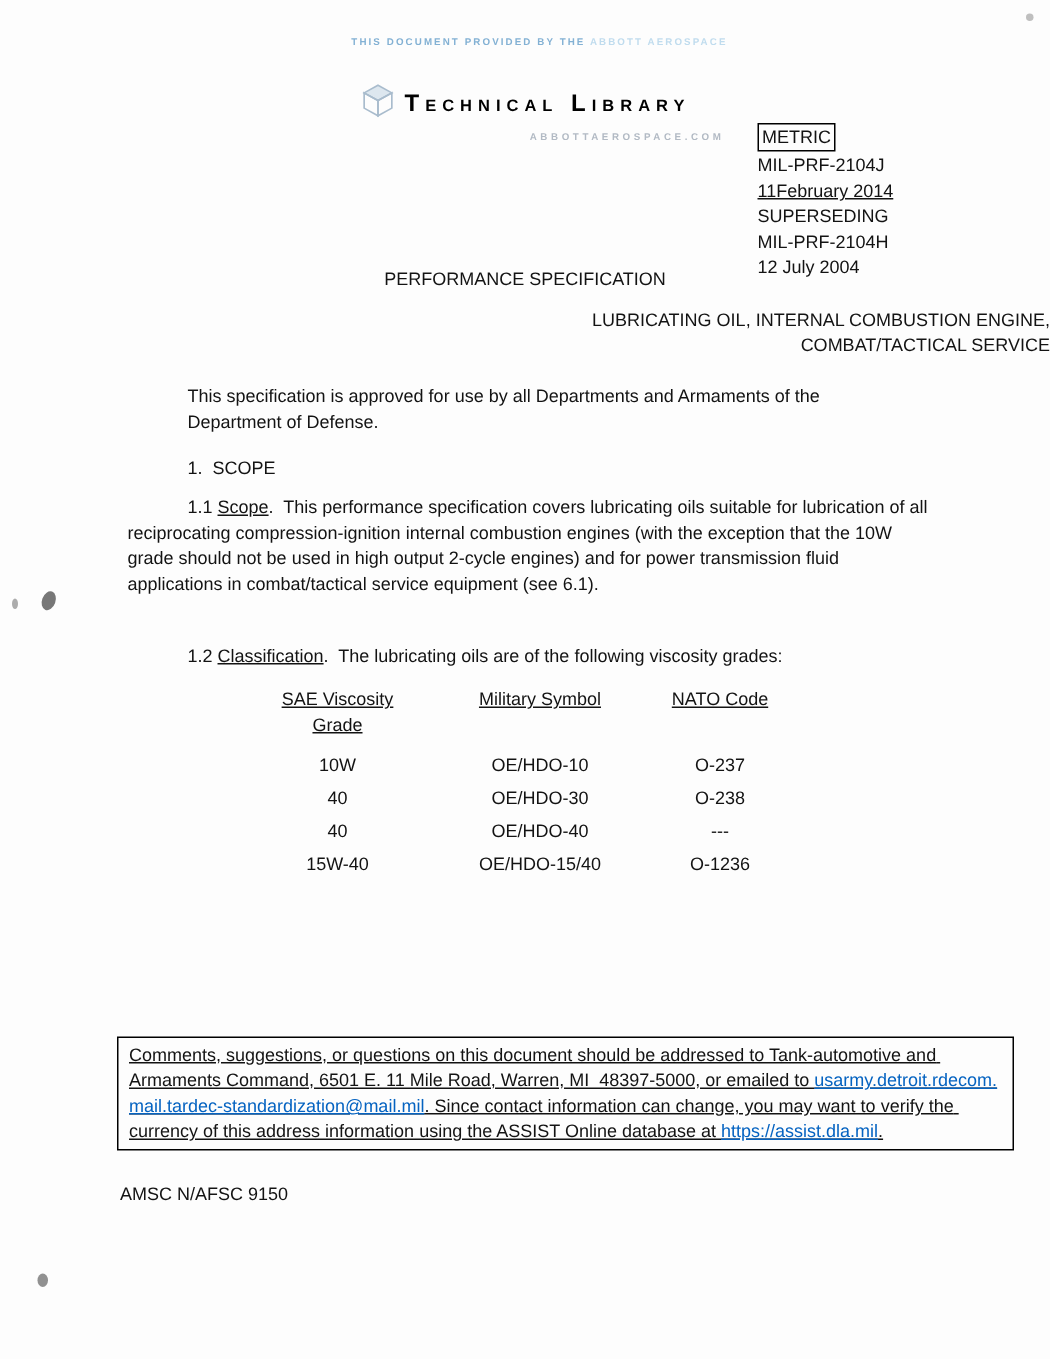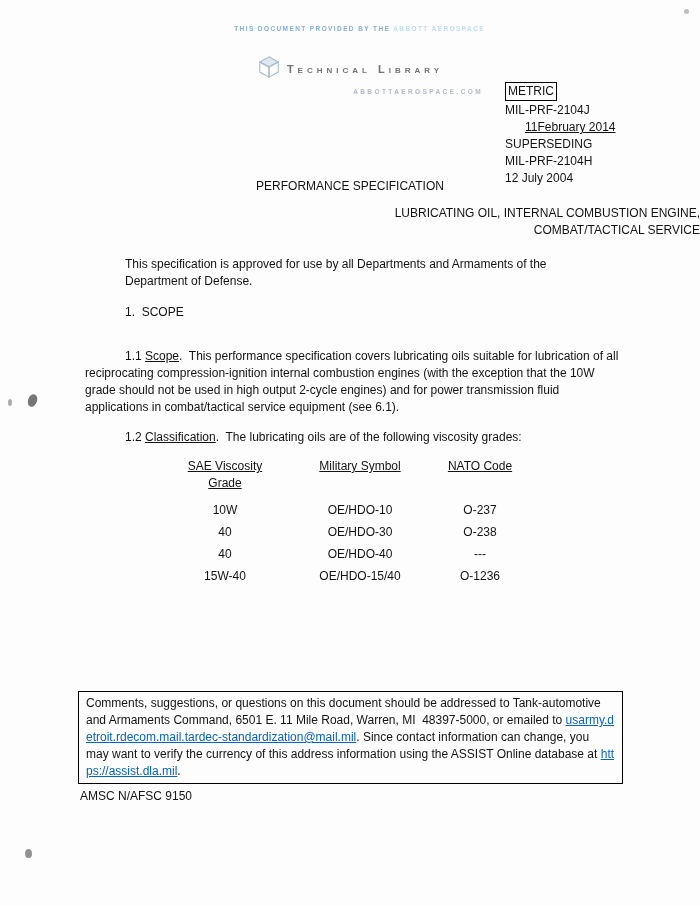--- a/index.html
+++ b/index.html
@@ -17,55 +17,56 @@
     overflow: hidden;
   }
 
   
   .logo { position: absolute; top: 3px; left: 50%; transform: translateX(-50%); text-align: center; }
   .logo-tagline { font-size: 6.5px; letter-spacing: 1.4px; color: #83b1d4; font-weight: bold; white-space: pre; }
   .logo-tagline-brand { color: #c0dcee; }
   .logo-main { display: flex; align-items: center; justify-content: center; gap: 6px; margin-top: 1px; }
   .logo-title {
     font-variant: small-caps;
-    font-size: 11px;
+    font-size: 16px;
     letter-spacing: 4px;
-    color: #737373;
+    color: #000000;
     font-weight: bold;
   }
   .logo-domain { font-size: 6.5px; letter-spacing: 2.4px; color: #b2bac4; font-weight: bold; text-align: right; padding-right: 2px; margin-top: -1px; }
 
   
   .doc-header { position: absolute; left: 505px; top: 82px; line-height: 17px; }
   .metric-box { display: inline-block; border: 1.5px solid #000; padding: 0 2px; margin-bottom: 1px; }
-  .underlined { text-decoration: underline; margin-left: 20px; }
+  .underlined { text-decoration: underline; }
 
   
   .spec-type { position: absolute; top: 178px; left: 0; width: 100%; text-align: center; }
   .subject   { position: absolute; top: 205px; left: 0; width: 100%; text-align: right; }
 
   
   .approval { position: absolute; top: 256px; left: 125px; width: 480px; white-space: pre-wrap; }
   .scope-heading { position: absolute; top: 304px; left: 125px; white-space: pre; }
   .para { white-space: pre-wrap; }
-  .para-11 { position: absolute; top: 330px; left: 85px; width: 540px; text-indent: 40px; margin-top: 18px; }
+  .para-11 { position: absolute; top: 330px; left: 85px; width: 540px; text-indent: 40px; }
   .para-12 { position: absolute; top: 429px; left: 85px; width: 540px; text-indent: 40px; }
   .u { text-decoration: underline; }
 
   
   .vis-table { position: absolute; top: 458px; left: 155px; text-align: center; }
   .t-head, .t-row { display: grid; grid-template-columns: 140px 130px 110px; }
   .t-head { line-height: 17px; margin-bottom: 7px; }
   .t-row { line-height: 22px; }
 
   
   .comment-box {
-    position: absolute; top: 691px; left: 78px; width: 545px;
+    position: absolute; top: 691px; left: 78px; width: 598px;
     border: 1px solid #000; padding: 3px 7px;
     white-space: pre-wrap;
+    text-decoration: underline;
   }
   .link { color: #0563c1; text-decoration: underline; cursor: pointer; word-break: break-all; }
   .footer-line { position: absolute; top: 788px; left: 80px; width: 542px; display: flex; justify-content: flex-start; }
 
   
   .speck { position: absolute; background: #4a4a4a; border-radius: 50%; }
   .speck-1 { left: 28px; top: 394px; width: 9px; height: 13px; transform: rotate(20deg); opacity: .75; }
   .speck-2 { left: 8px;  top: 399px; width: 4px; height: 7px;  opacity: .45; }
   .speck-3 { left: 25px; top: 849px; width: 7px; height: 9px;  opacity: .6; }
   .speck-4 { left: 684px; top: 9px;  width: 5px; height: 5px;  opacity: .35; }

